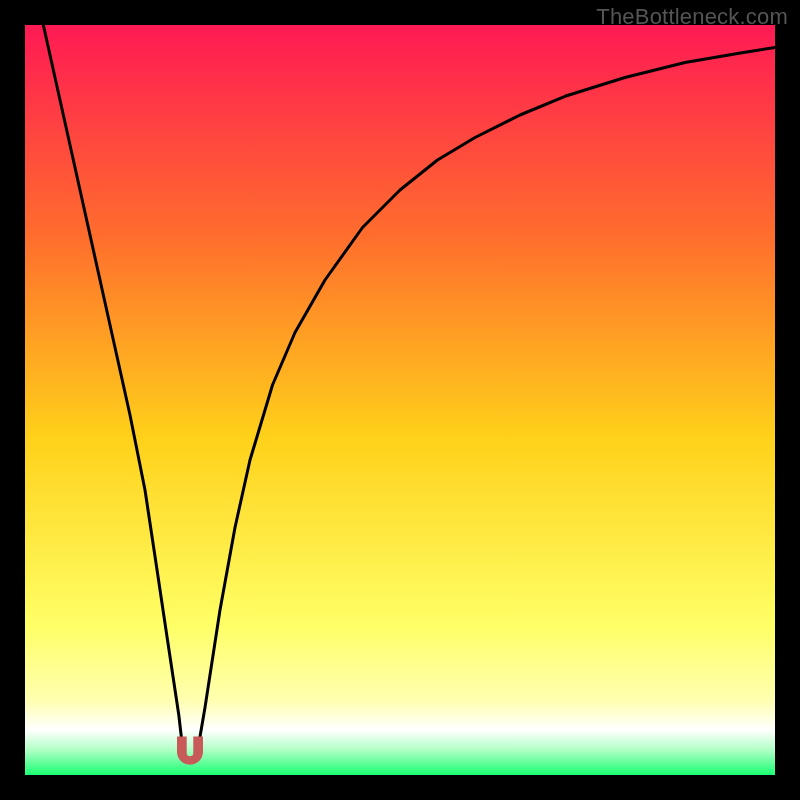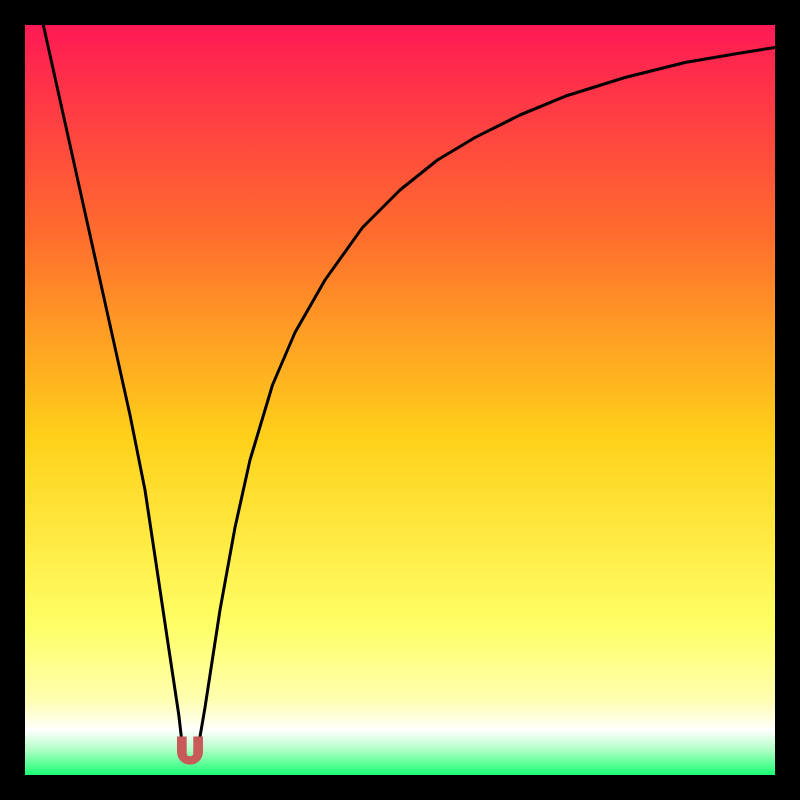--- a/index.html
+++ b/index.html
@@ -37,20 +37,21 @@
   .plot svg {
     display: block;
     width: 750px;
     height: 750px;
   }
 </style>
 </head>
 <body>
 
 <div class="frame">
+  <div class="watermark">TheBottleneck.com</div>
 
   <div class="plot">
     <svg id="chartsvg" viewBox="0 0 750 750" preserveAspectRatio="none">
       <defs>
         <linearGradient id="bg" x1="0" y1="0" x2="0" y2="1">
           <stop id="g0" offset="0%" stop-color="#ff1a54"></stop>
           <stop id="g1" offset="28%" stop-color="#ff6d2d"></stop>
           <stop id="g2" offset="55%" stop-color="#ffd11a"></stop>
           <stop id="g3" offset="80%" stop-color="#ffff66"></stop>
           <stop id="g4" offset="90%" stop-color="#ffffb0"></stop>

